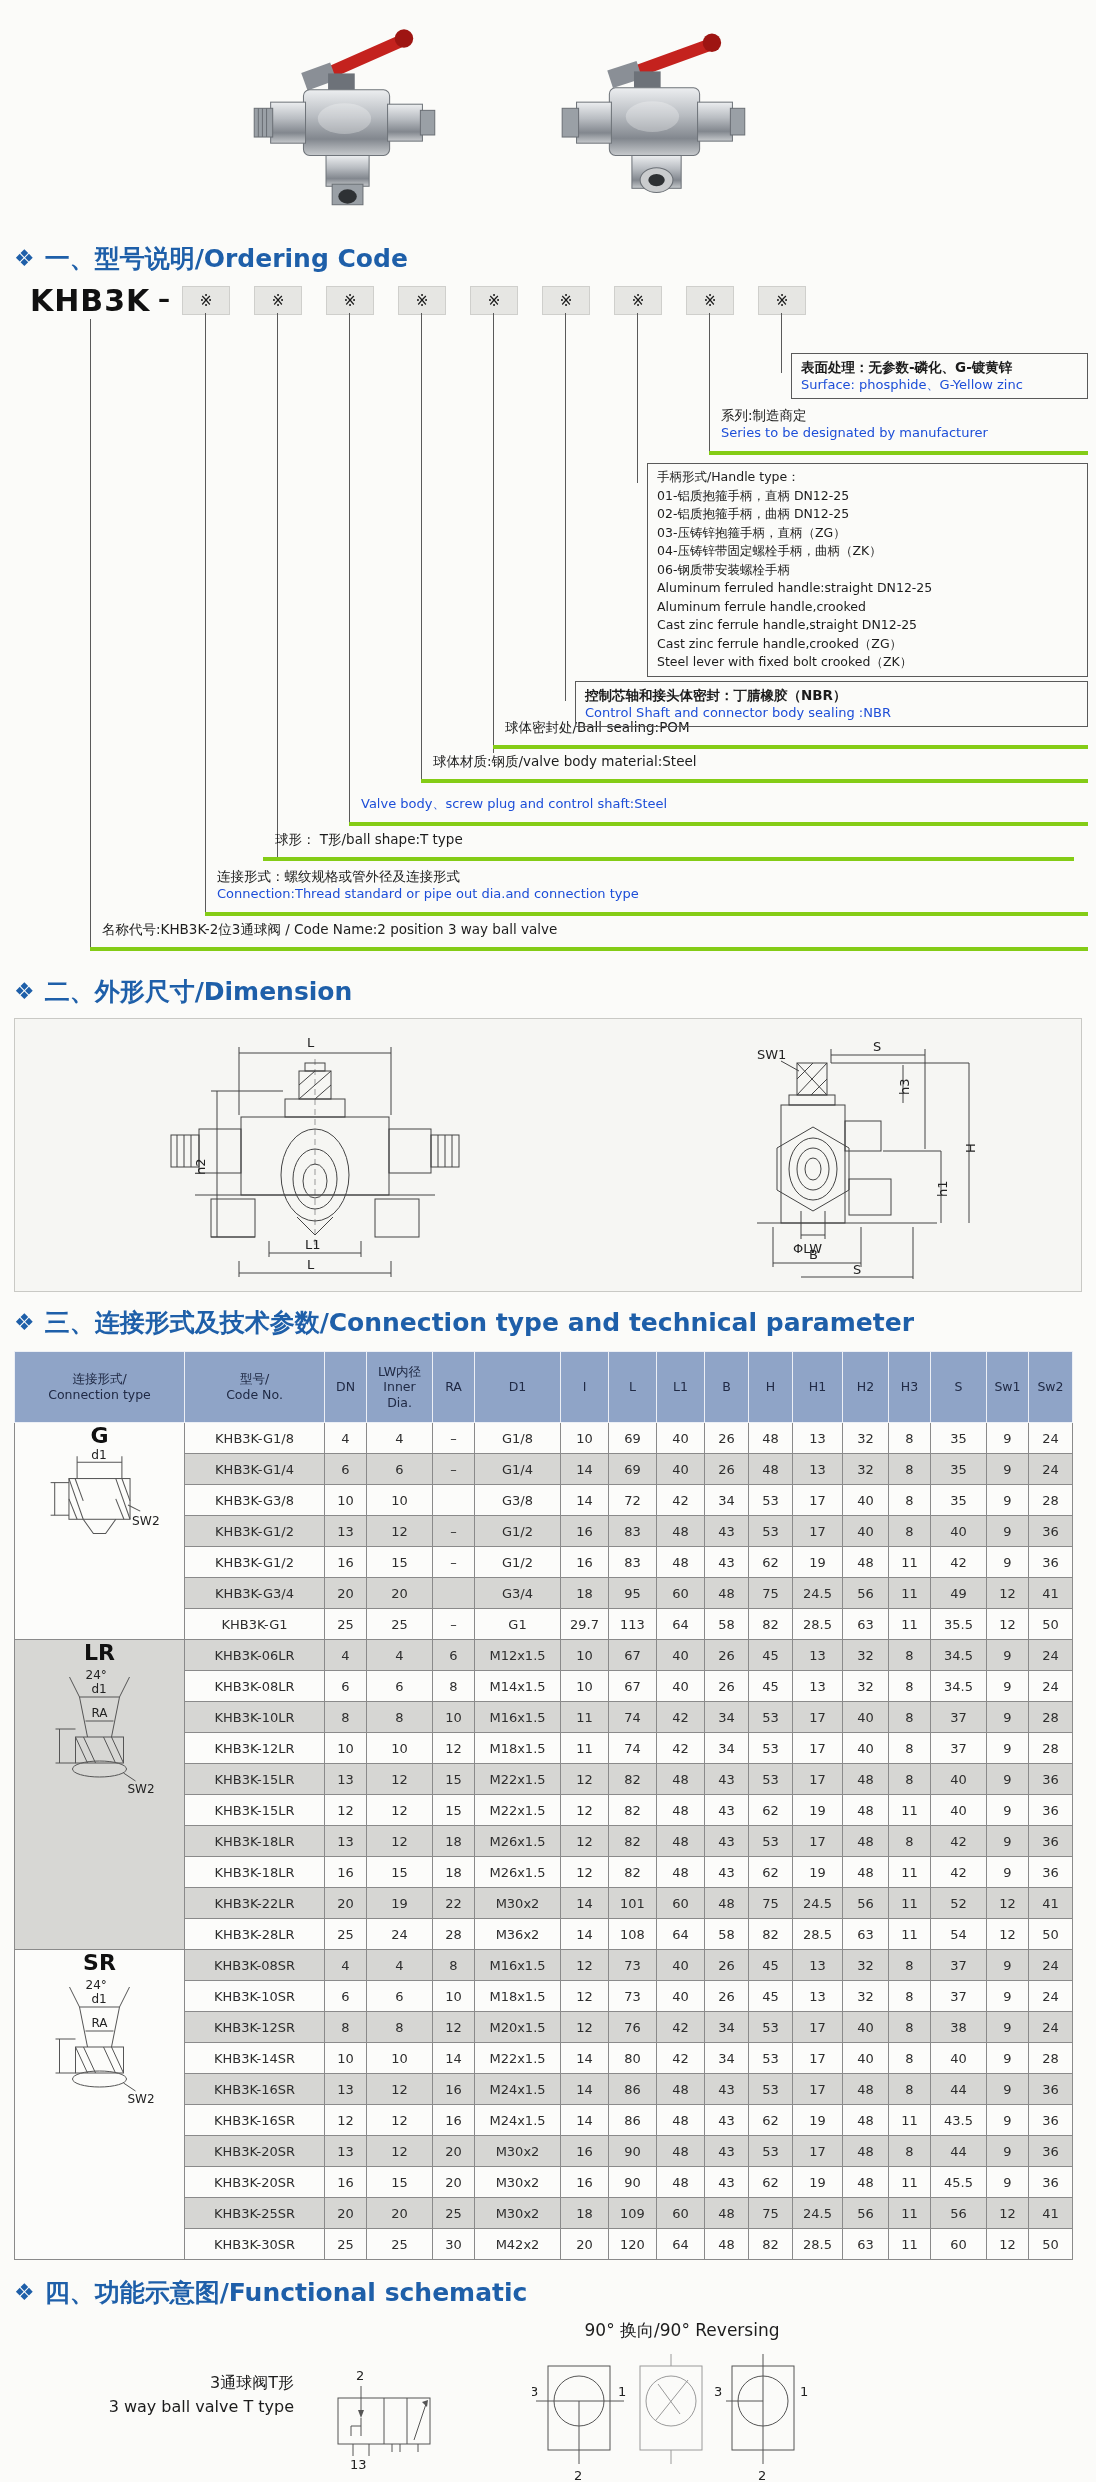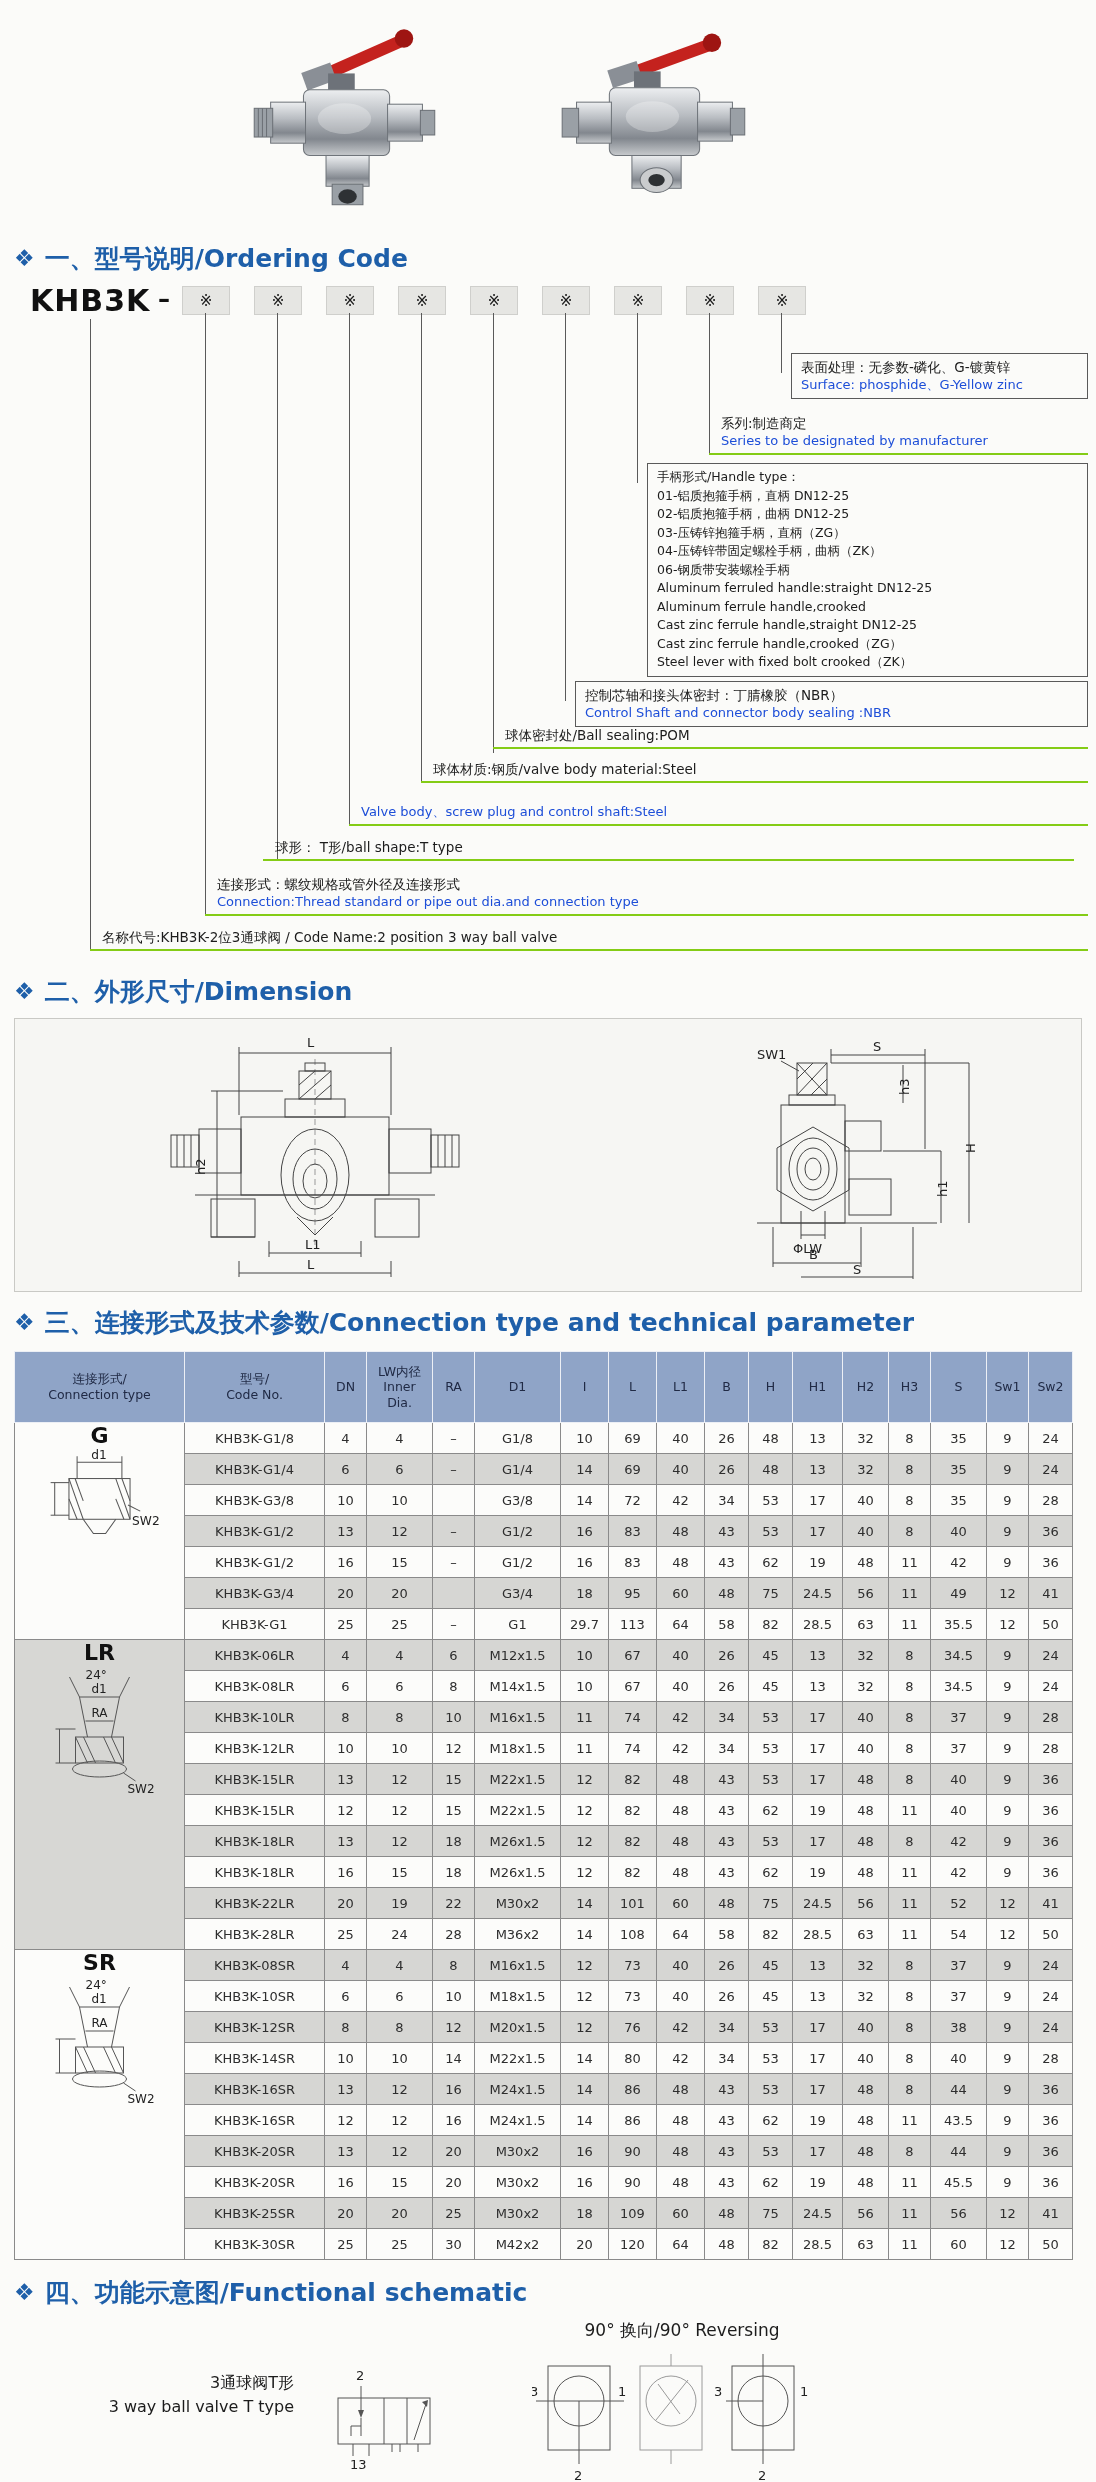--- a/index.html
+++ b/index.html
@@ -11,25 +11,25 @@
   .sec-icon{font-size:23px;line-height:1;}
   
   .photos{height:230px;padding:16px 0 0 250px;display:flex;gap:120px;box-sizing:border-box;}
   
   .ordering{position:relative;height:692px;margin:8px 0 0 0;}
   .model-label{position:absolute;left:30px;top:0;font-size:30px;font-weight:bold;letter-spacing:1px;color:#111;}
   .model-dash{position:absolute;left:158px;top:2px;font-size:24px;font-weight:bold;color:#111;}
   .obox{position:absolute;top:3px;width:46px;height:27px;background:#e6e6e3;border:1px solid #cfcfcc;
         display:flex;align-items:center;justify-content:center;font-size:15px;color:#1a1a1a;}
   .vline{position:absolute;width:1px;background:#5a5a5a;}
-  .callout{position:absolute;border-bottom:2px solid #84cc16;padding:0 0 3px 12px;box-sizing:border-box;}
+  .callout{position:absolute;border-bottom:4px solid #84cc16;padding:0 0 9px 12px;box-sizing:border-box;}
   .callout-box{position:absolute;border:1px solid #5a5a5a;padding:4px 9px;box-sizing:border-box;}
   .c-cn{font-size:13.5px;line-height:1.35;color:#1c1c1c;white-space:nowrap;}
   .c-en{font-size:13px;line-height:1.35;color:#1d4ed8;white-space:nowrap;}
-  .c-bold{font-weight:normal;}
+  .c-bold{font-weight:bold;}
   .c-line{font-size:12.5px;line-height:1.48;color:#1c1c1c;white-space:nowrap;}
   
   .dim-panel{margin:10px 14px 0 14px;height:272px;border:1px solid #c9c9c5;background:#f6f6f3;
              display:flex;justify-content:space-around;align-items:center;}
   svg text{font-family:"DejaVu Sans","Liberation Sans",sans-serif;}
   
   table.params{border-collapse:collapse;table-layout:fixed;margin:12px 0 0 14px;width:1058px;
                font-size:13px;border:1px solid #777;}
   table.params th{background:#8fa4c7;color:#202a45;font-weight:normal;font-size:12.5px;line-height:1.25;
                   border:1px solid #eceff5;height:70px;padding:0;vertical-align:middle;}

